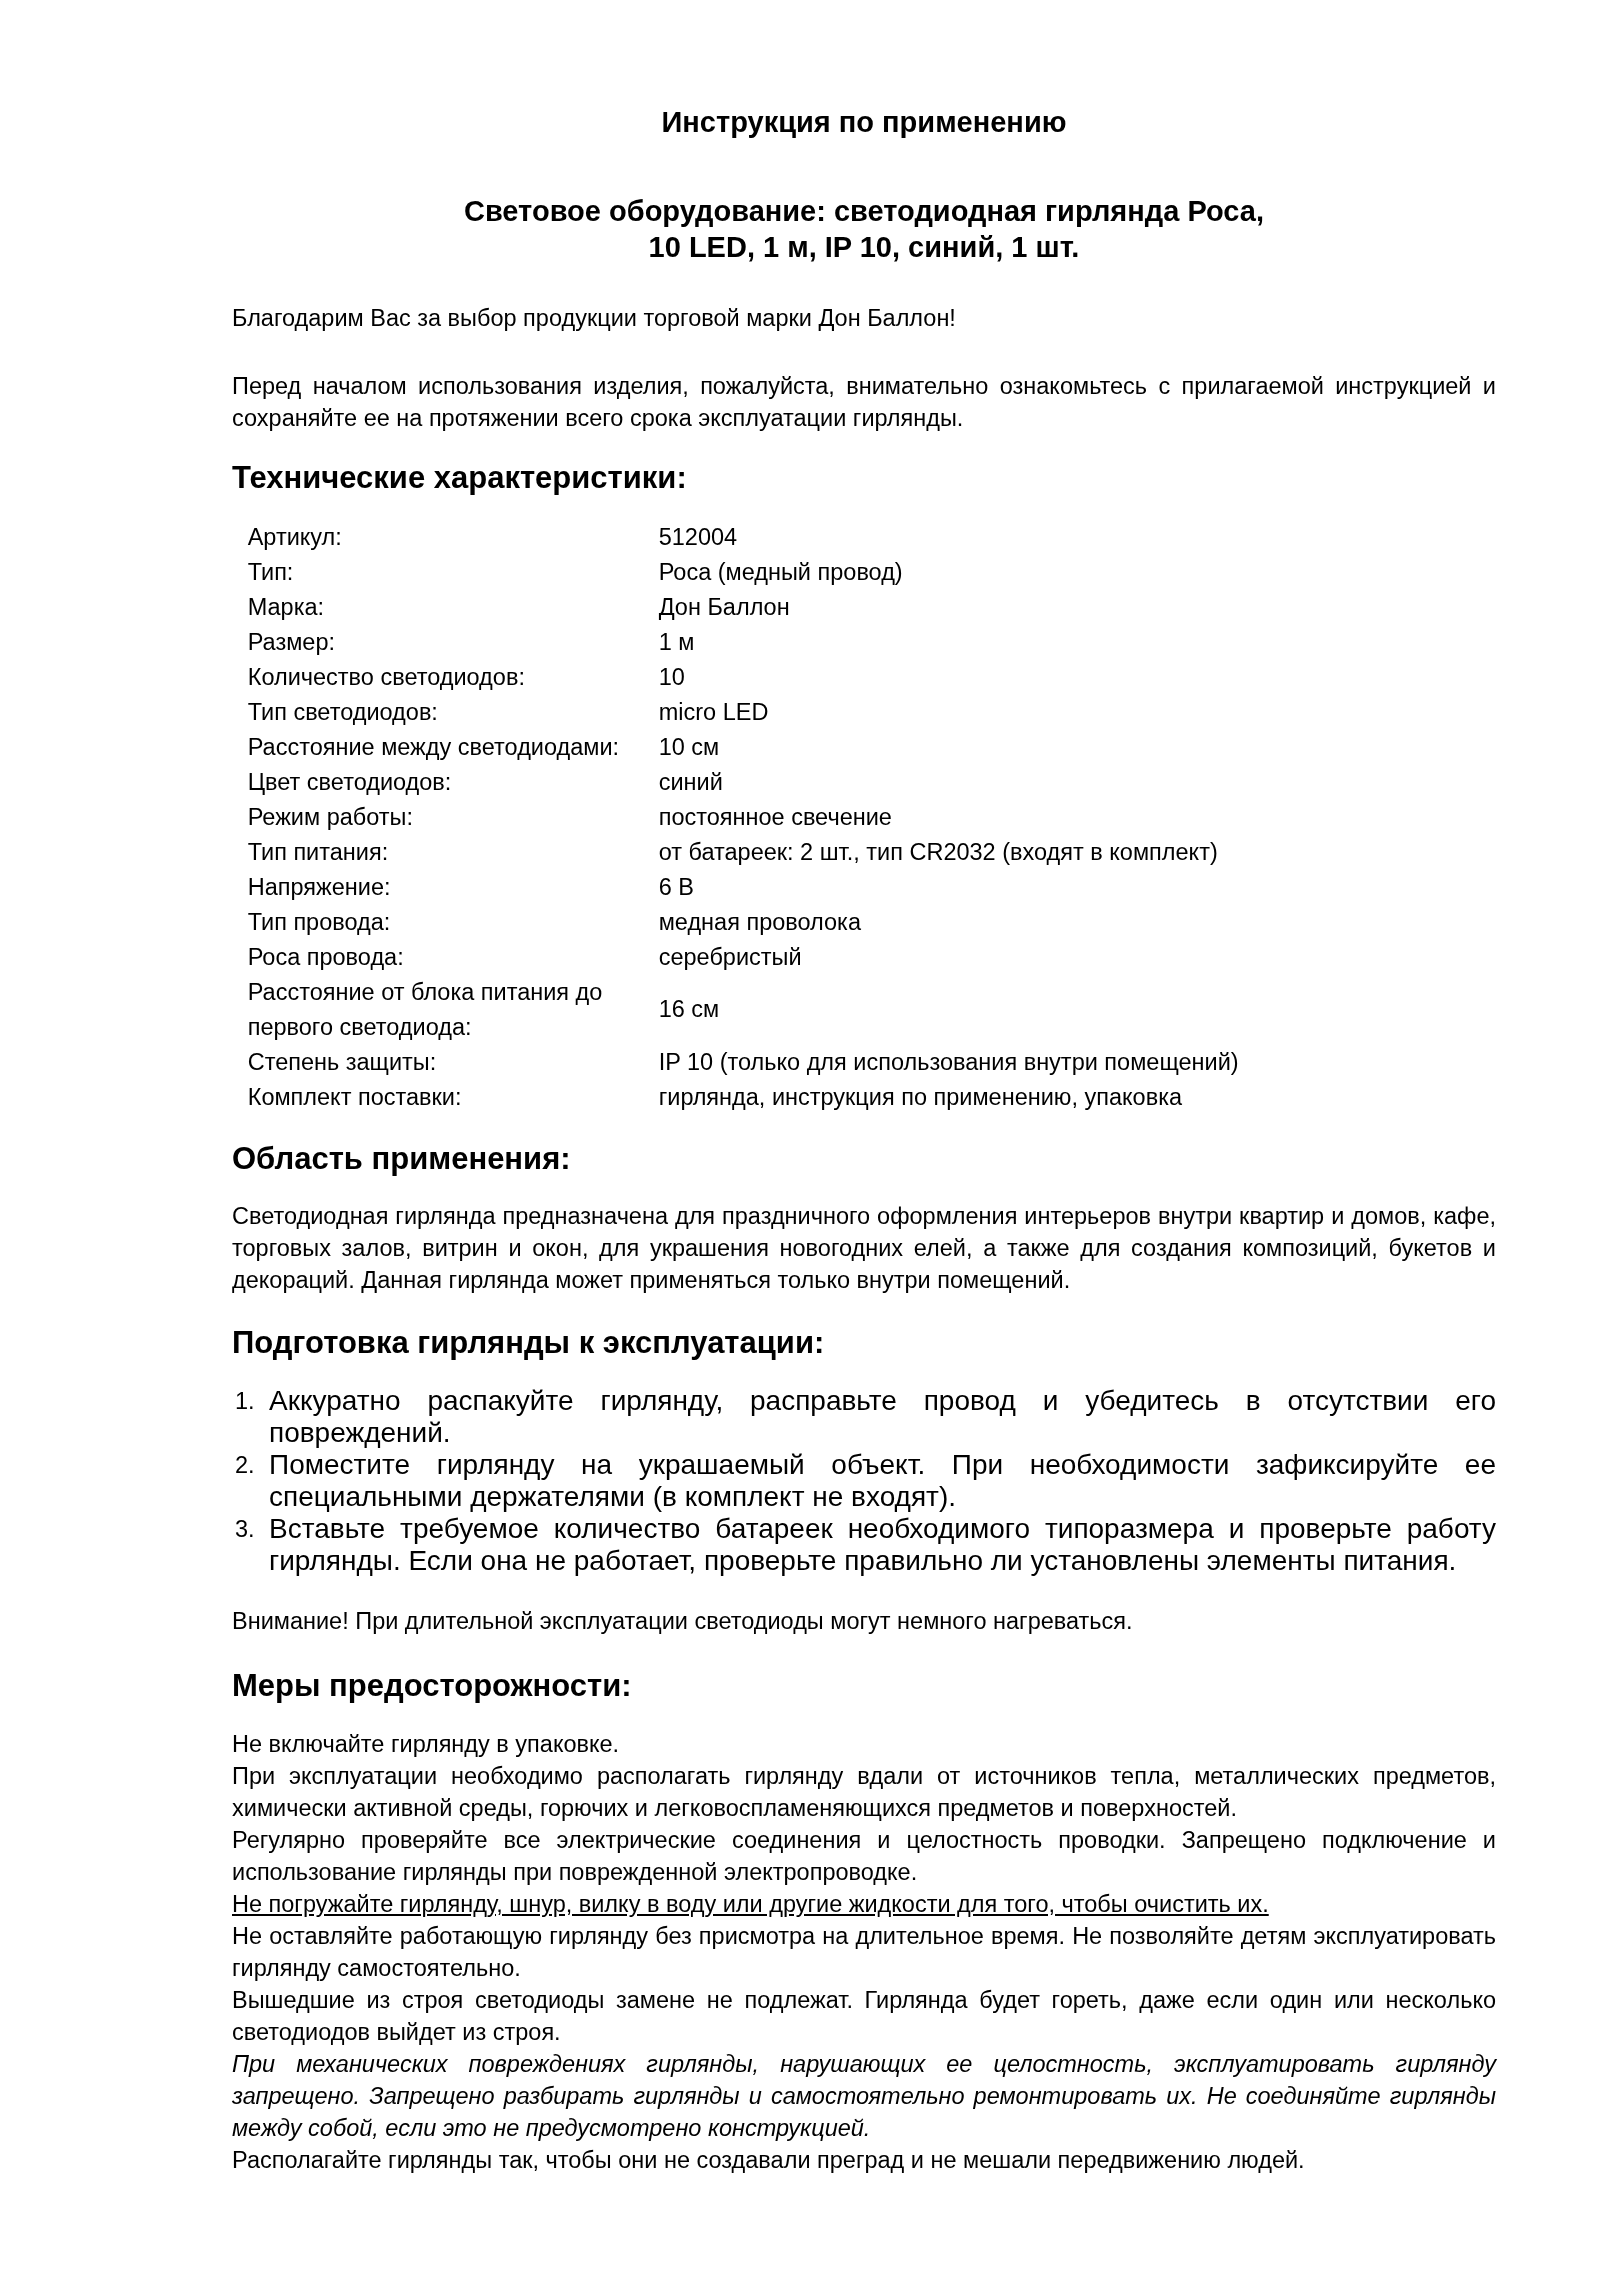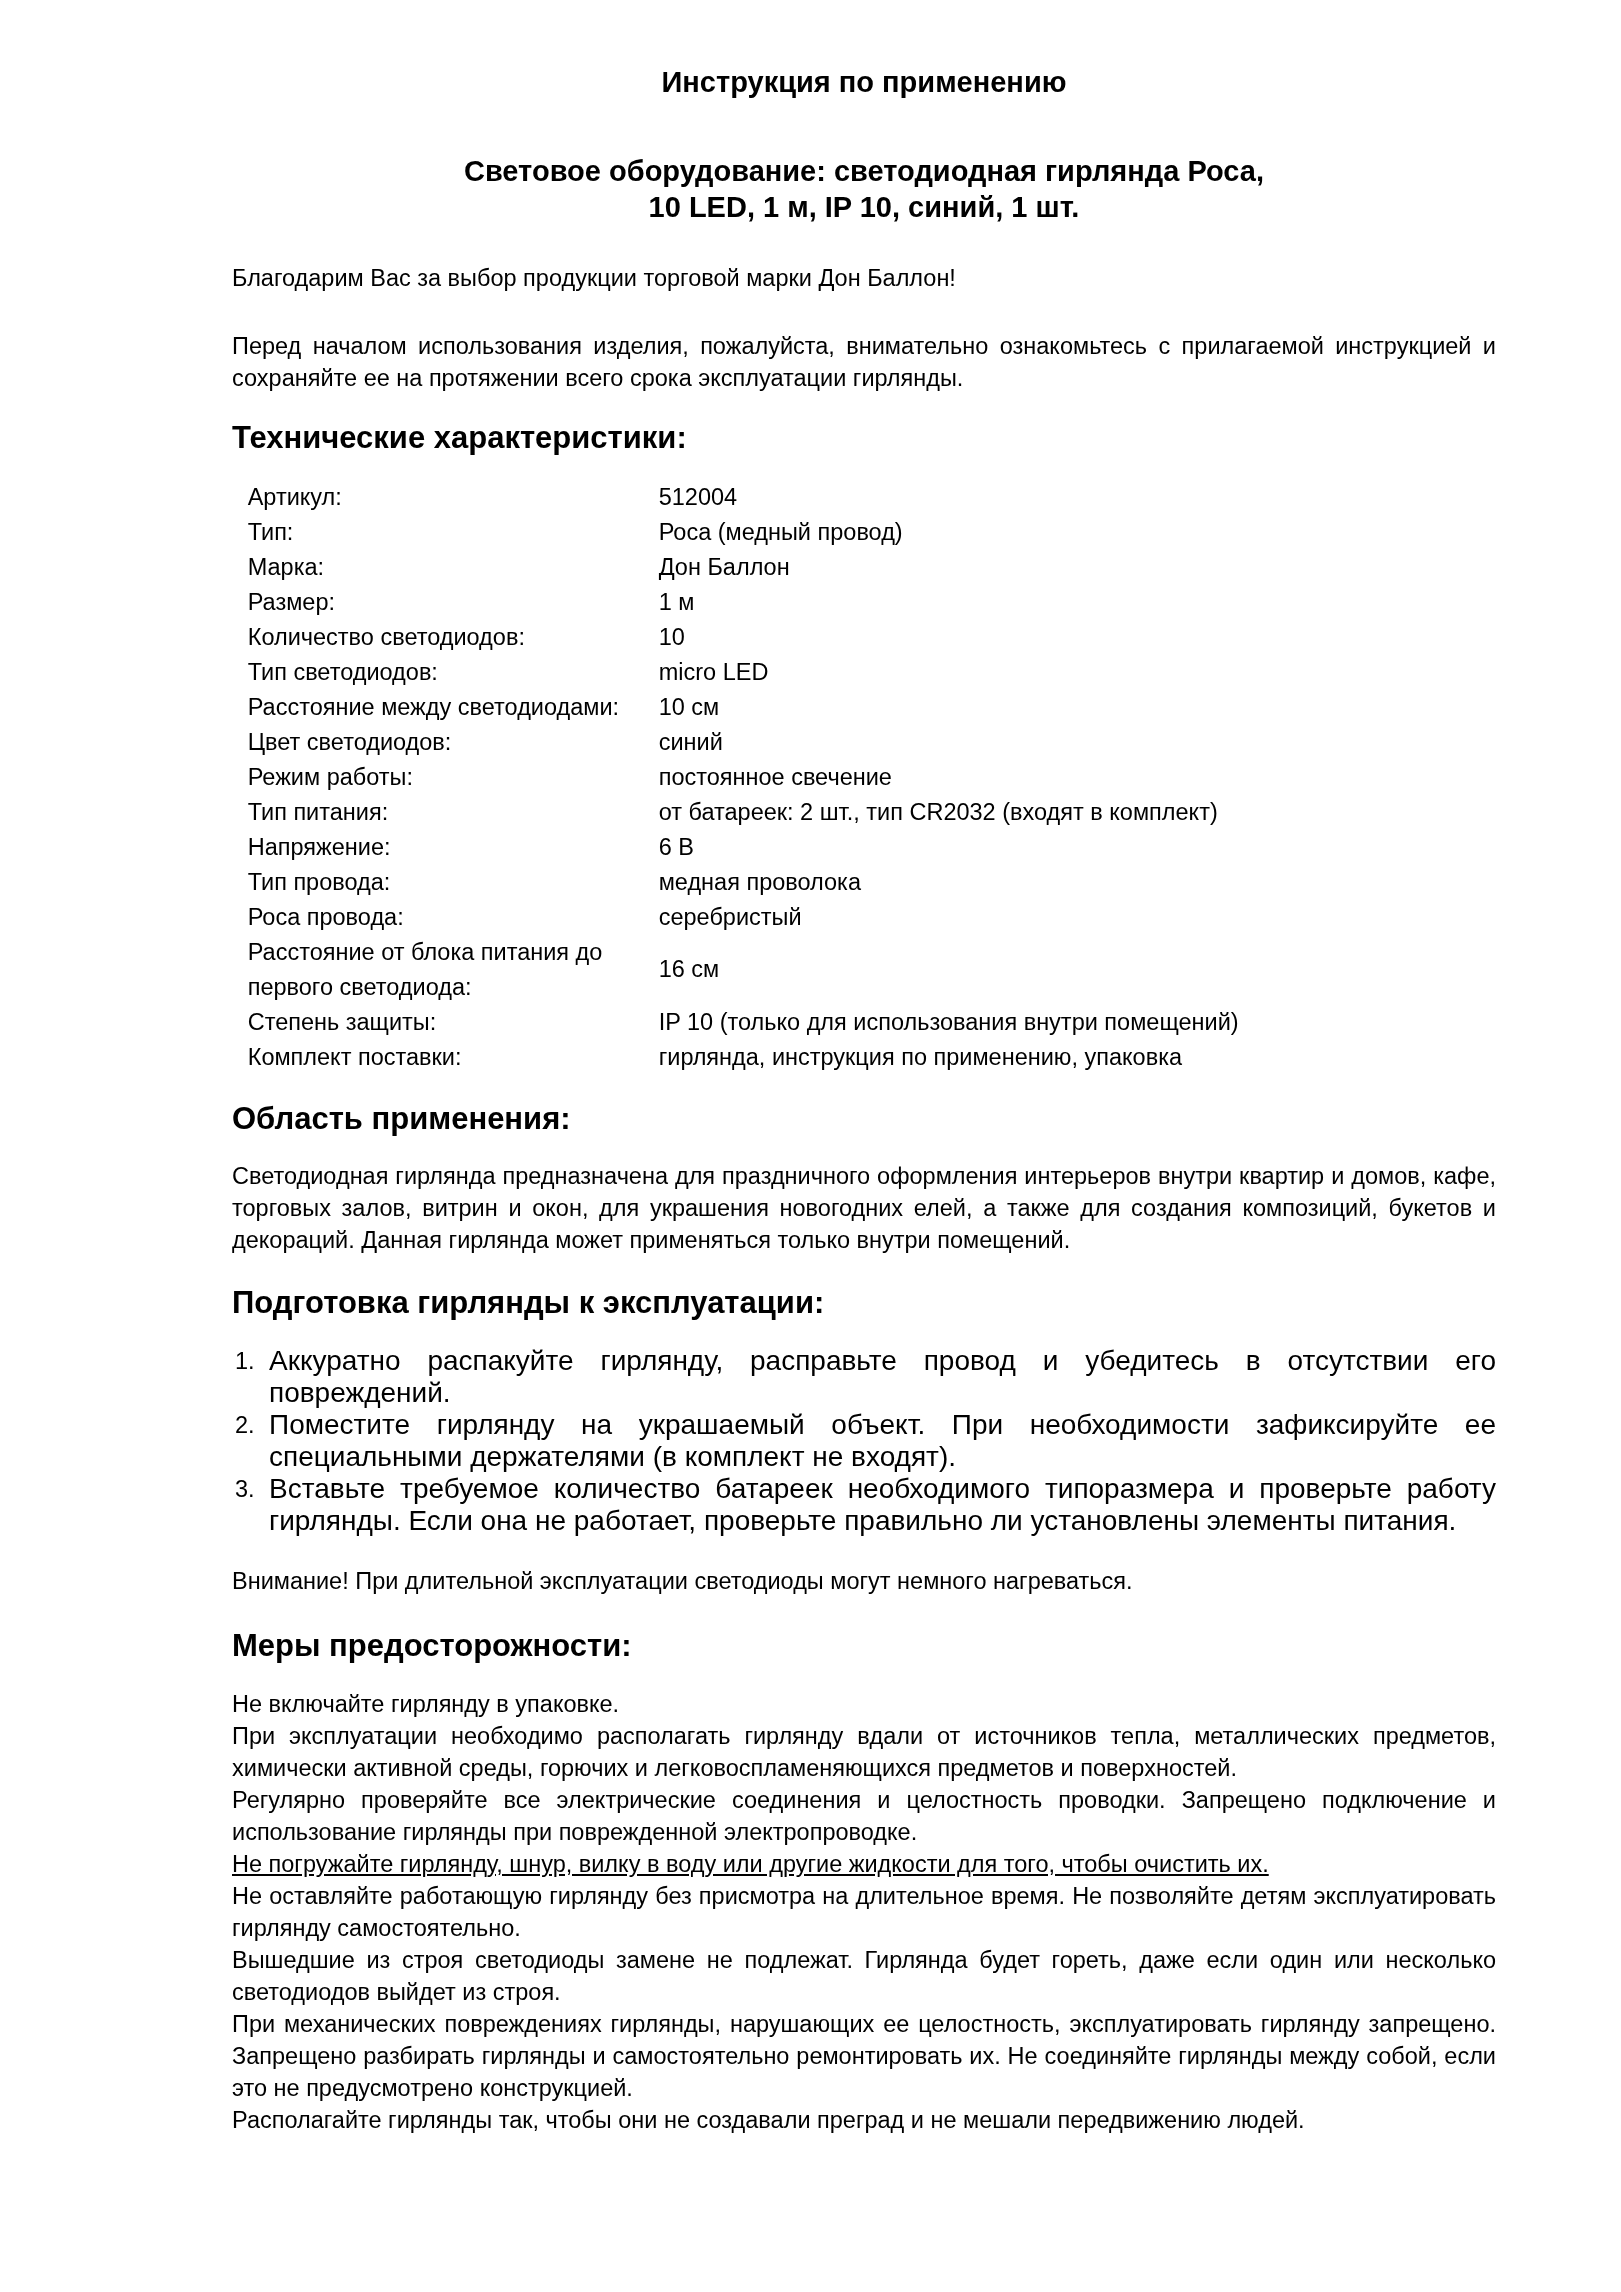--- a/index.html
+++ b/index.html
@@ -7,21 +7,21 @@
     width: 1621px; height: 2293px;
     background: #ffffff;
     color: #000000;
     font-family: "Liberation Sans", sans-serif;
     overflow: hidden;
   }
   .page { position: relative; width: 1621px; height: 2293px; background:#fff; }
   .content { margin-left: 232px; width: 1264px; }
 
   .doc-title {
-    margin: 0; padding-top: 64px;
+    margin: 0; padding-top: 104px;
     font-size: 29px; line-height: 36px; font-weight: bold;
     text-align: center;
   }
   .doc-subtitle {
     margin-top: 53px;
     font-size: 29px; line-height: 36px; font-weight: bold;
     text-align: center;
   }
   .para { font-size: 23.5px; line-height: 32px; }
   .thanks { margin-top: 37px; }
@@ -162,18 +162,18 @@
 
     <p class="para warning" style="margin-bottom: 0px;">Внимание! При длительной эксплуатации светодиоды могут немного нагреваться.</p>
 
     <h2 class="section-heading heading-precautions">Меры предосторожности:</h2>
     <p class="para precaution first" style="margin-bottom: 0px;">Не включайте гирлянду в упаковке.</p>
     <p class="para precaution" style="margin-bottom: 0px;">При эксплуатации необходимо располагать гирлянду вдали от источников тепла, металлических предметов, химически активной среды, горючих и легковоспламеняющихся предметов и поверхностей.</p>
     <p class="para precaution" style="margin-bottom: 0px;">Регулярно проверяйте все электрические соединения и целостность проводки. Запрещено подключение и использование гирлянды при поврежденной электропроводке.</p>
     <p class="para precaution" style="margin-bottom: 0px; text-decoration: underline;">Не погружайте гирлянду, шнур, вилку в воду или другие жидкости для того, чтобы очистить их.</p>
     <p class="para precaution" style="margin-bottom: 0px;">Не оставляйте работающую гирлянду без присмотра на длительное время. Не позволяйте детям эксплуатировать гирлянду самостоятельно.</p>
     <p class="para precaution" style="margin-bottom: 0px;">Вышедшие из строя светодиоды замене не подлежат. Гирлянда будет гореть, даже если один или несколько светодиодов выйдет из строя.</p>
-    <p class="para precaution" style="margin-bottom: 0px;">При механических повреждениях гирлянды, нарушающих ее целостность, эксплуатировать гирлянду запрещено. Запрещено разбирать гирлянды и самостоятельно ремонтировать их. Не соединяйте гирлянды между собой, если это не предусмотрено конструкцией.</p>
+    <p class="para precaution" style="margin-bottom: 0px; font-style: italic;">При механических повреждениях гирлянды, нарушающих ее целостность, эксплуатировать гирлянду запрещено. Запрещено разбирать гирлянды и самостоятельно ремонтировать их. Не соединяйте гирлянды между собой, если это не предусмотрено конструкцией.</p>
     <p class="para precaution" style="margin-bottom: 0px;">Располагайте гирлянды так, чтобы они не создавали преград и не мешали передвижению людей.</p>
 
   </div>
 </div>
 
 
 </body></html>

